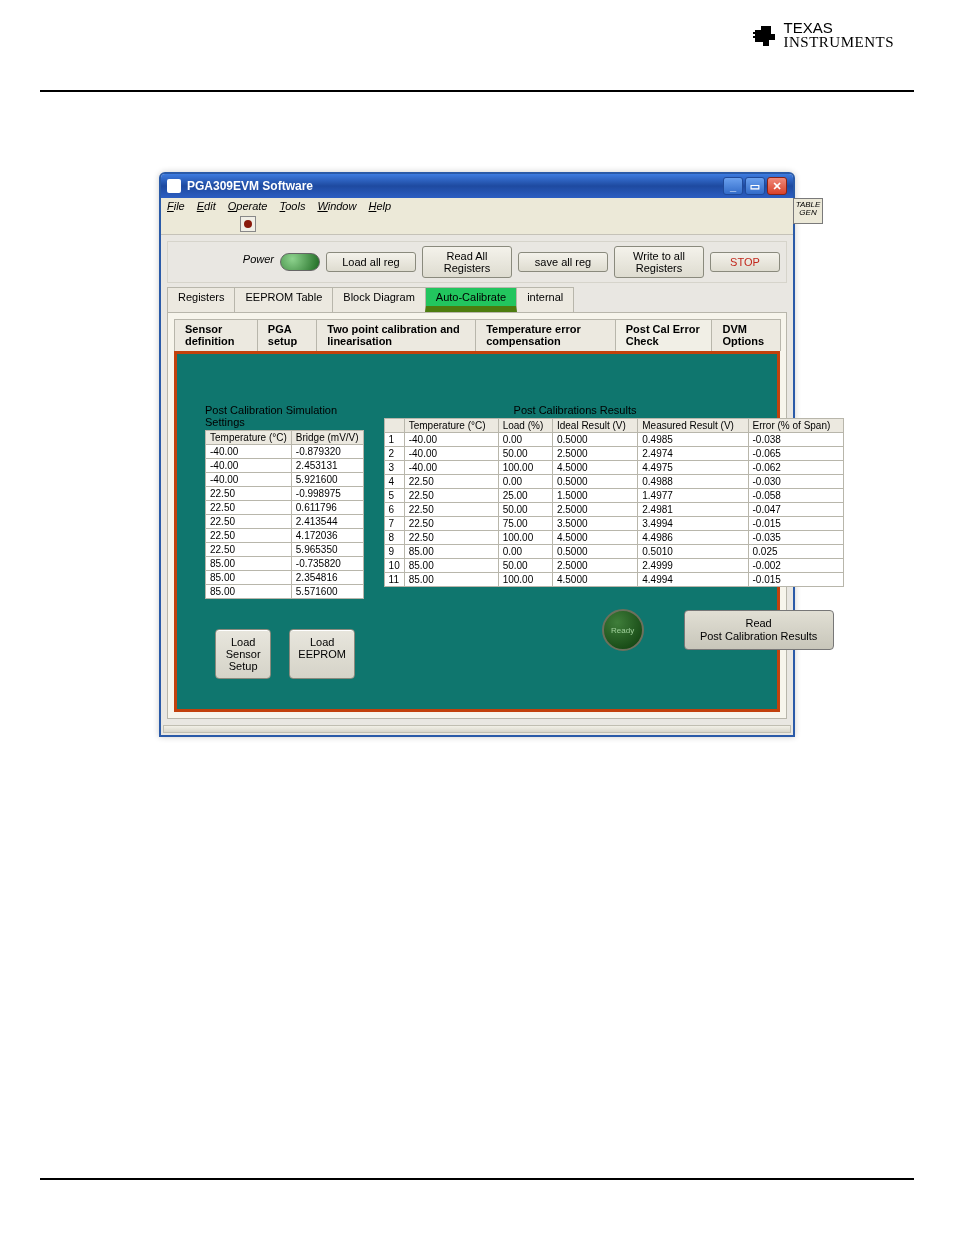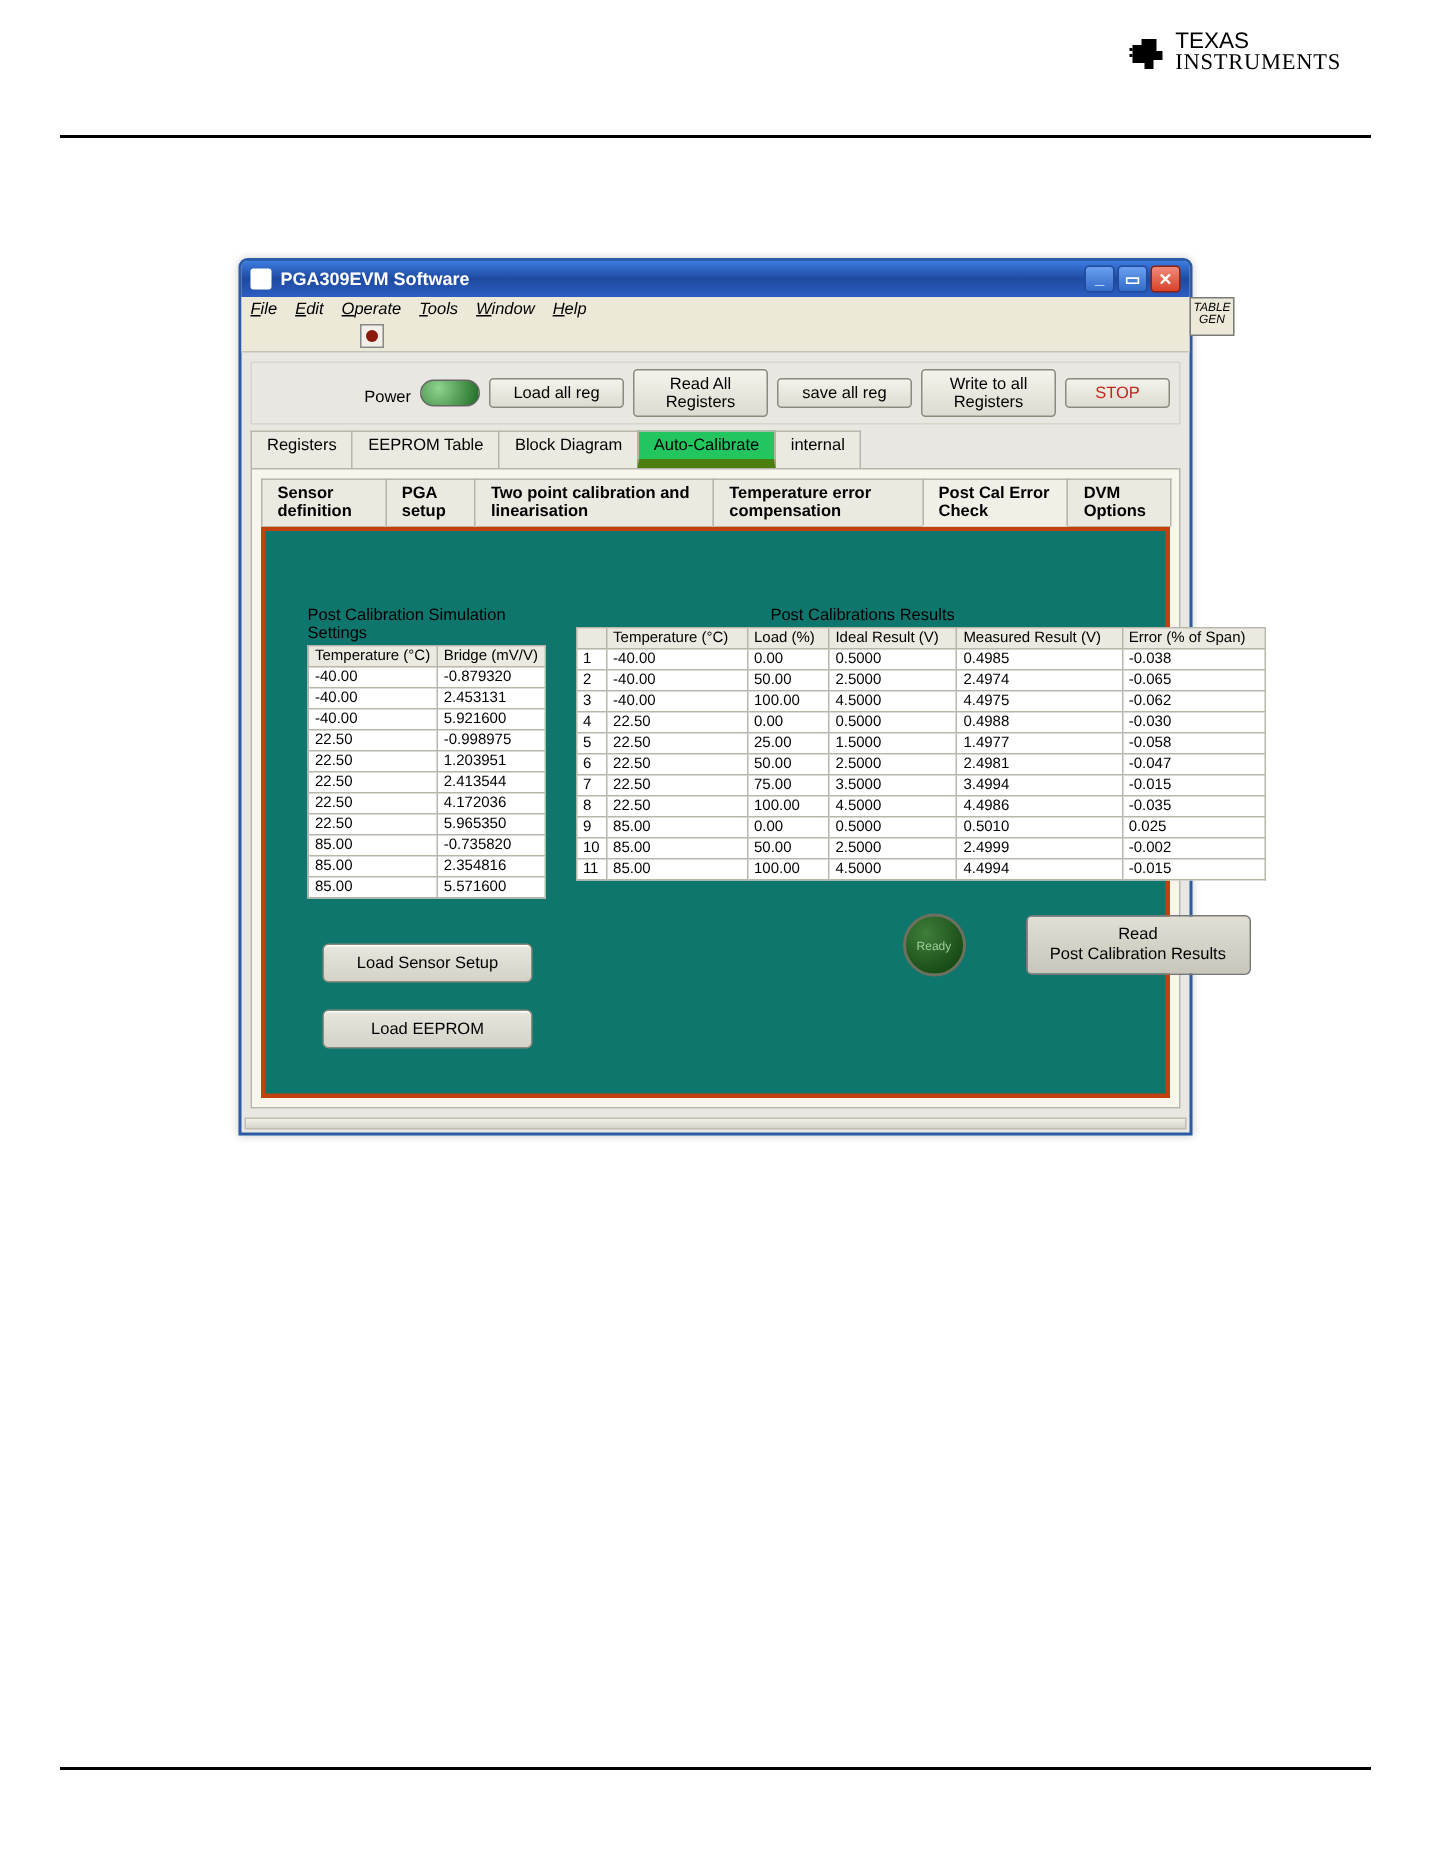--- a/index.html
+++ b/index.html
@@ -109,21 +109,21 @@
   .btnbar {
     margin: 6px 6px 4px 6px;
     padding: 4px 6px;
     background: #e9e7e2;
     border: 1px solid #d6d4cb;
     display: flex;
     align-items: center;
     gap: 6px;
     justify-content: flex-end;
   }
-  .power-wrap { display: flex; align-items: flex-end; gap: 6px; margin-right: auto; margin-left: 250px;}
+  .power-wrap { display: flex; align-items: flex-start; gap: 6px; margin-right: auto; margin-left: 250px; font-style: italic;}
   .oval-toggle {
     width: 40px; height: 18px; border-radius: 10px;
     background: radial-gradient(circle at 30% 30%, #8ed38e, #1e6a22);
     border: 1px solid #666;
   }
   button.app, .app-btn {
     background: linear-gradient(#f4f2eb,#dedcd0);
     border: 1px solid #8a8a7d;
     border-radius: 3px;
     padding: 3px 10px;
@@ -185,21 +185,21 @@
   table.data th, table.data td {
     border: 1px solid #b8b6ab;
     padding: 1px 4px;
     text-align: left;
     white-space: nowrap;
     height: 14px;
   }
   table.data th { background: #ece9e0; font-weight: normal; }
   .left-table th:first-child, .left-table td:first-child { width: 90px; }
   .idx-col { width: 18px; text-align: center; }
-  .btn-col { margin-top: 30px; display: flex; flex-direction: column; gap: 18px; width: 140px; margin-left: 10px;}
+  .btn-col { margin-top: 30px; display: flex; gap: 18px; width: 140px; margin-left: 10px;}
   .big-btn {
     background: linear-gradient(#e8e6dd,#d5d3c8);
     border: 1px solid #8a8a7d;
     border-radius: 4px;
     padding: 6px 8px;
     font-size: 11px;
     text-align: center;
     box-shadow: inset 0 1px 0 #fff;
   }
   .test-limit {
@@ -345,21 +345,21 @@
                   <tr>
                     <td>-40.00</td>
                     <td>5.921600</td>
                   </tr>
                   <tr>
                     <td>22.50</td>
                     <td>-0.998975</td>
                   </tr>
                   <tr>
                     <td>22.50</td>
-                    <td>1.203951</td>
+                    <td>0.611796</td>
                   </tr>
                   <tr>
                     <td>22.50</td>
                     <td>2.413544</td>
                   </tr>
                   <tr>
                     <td>22.50</td>
                     <td>4.172036</td>
                   </tr>
                   <tr>

